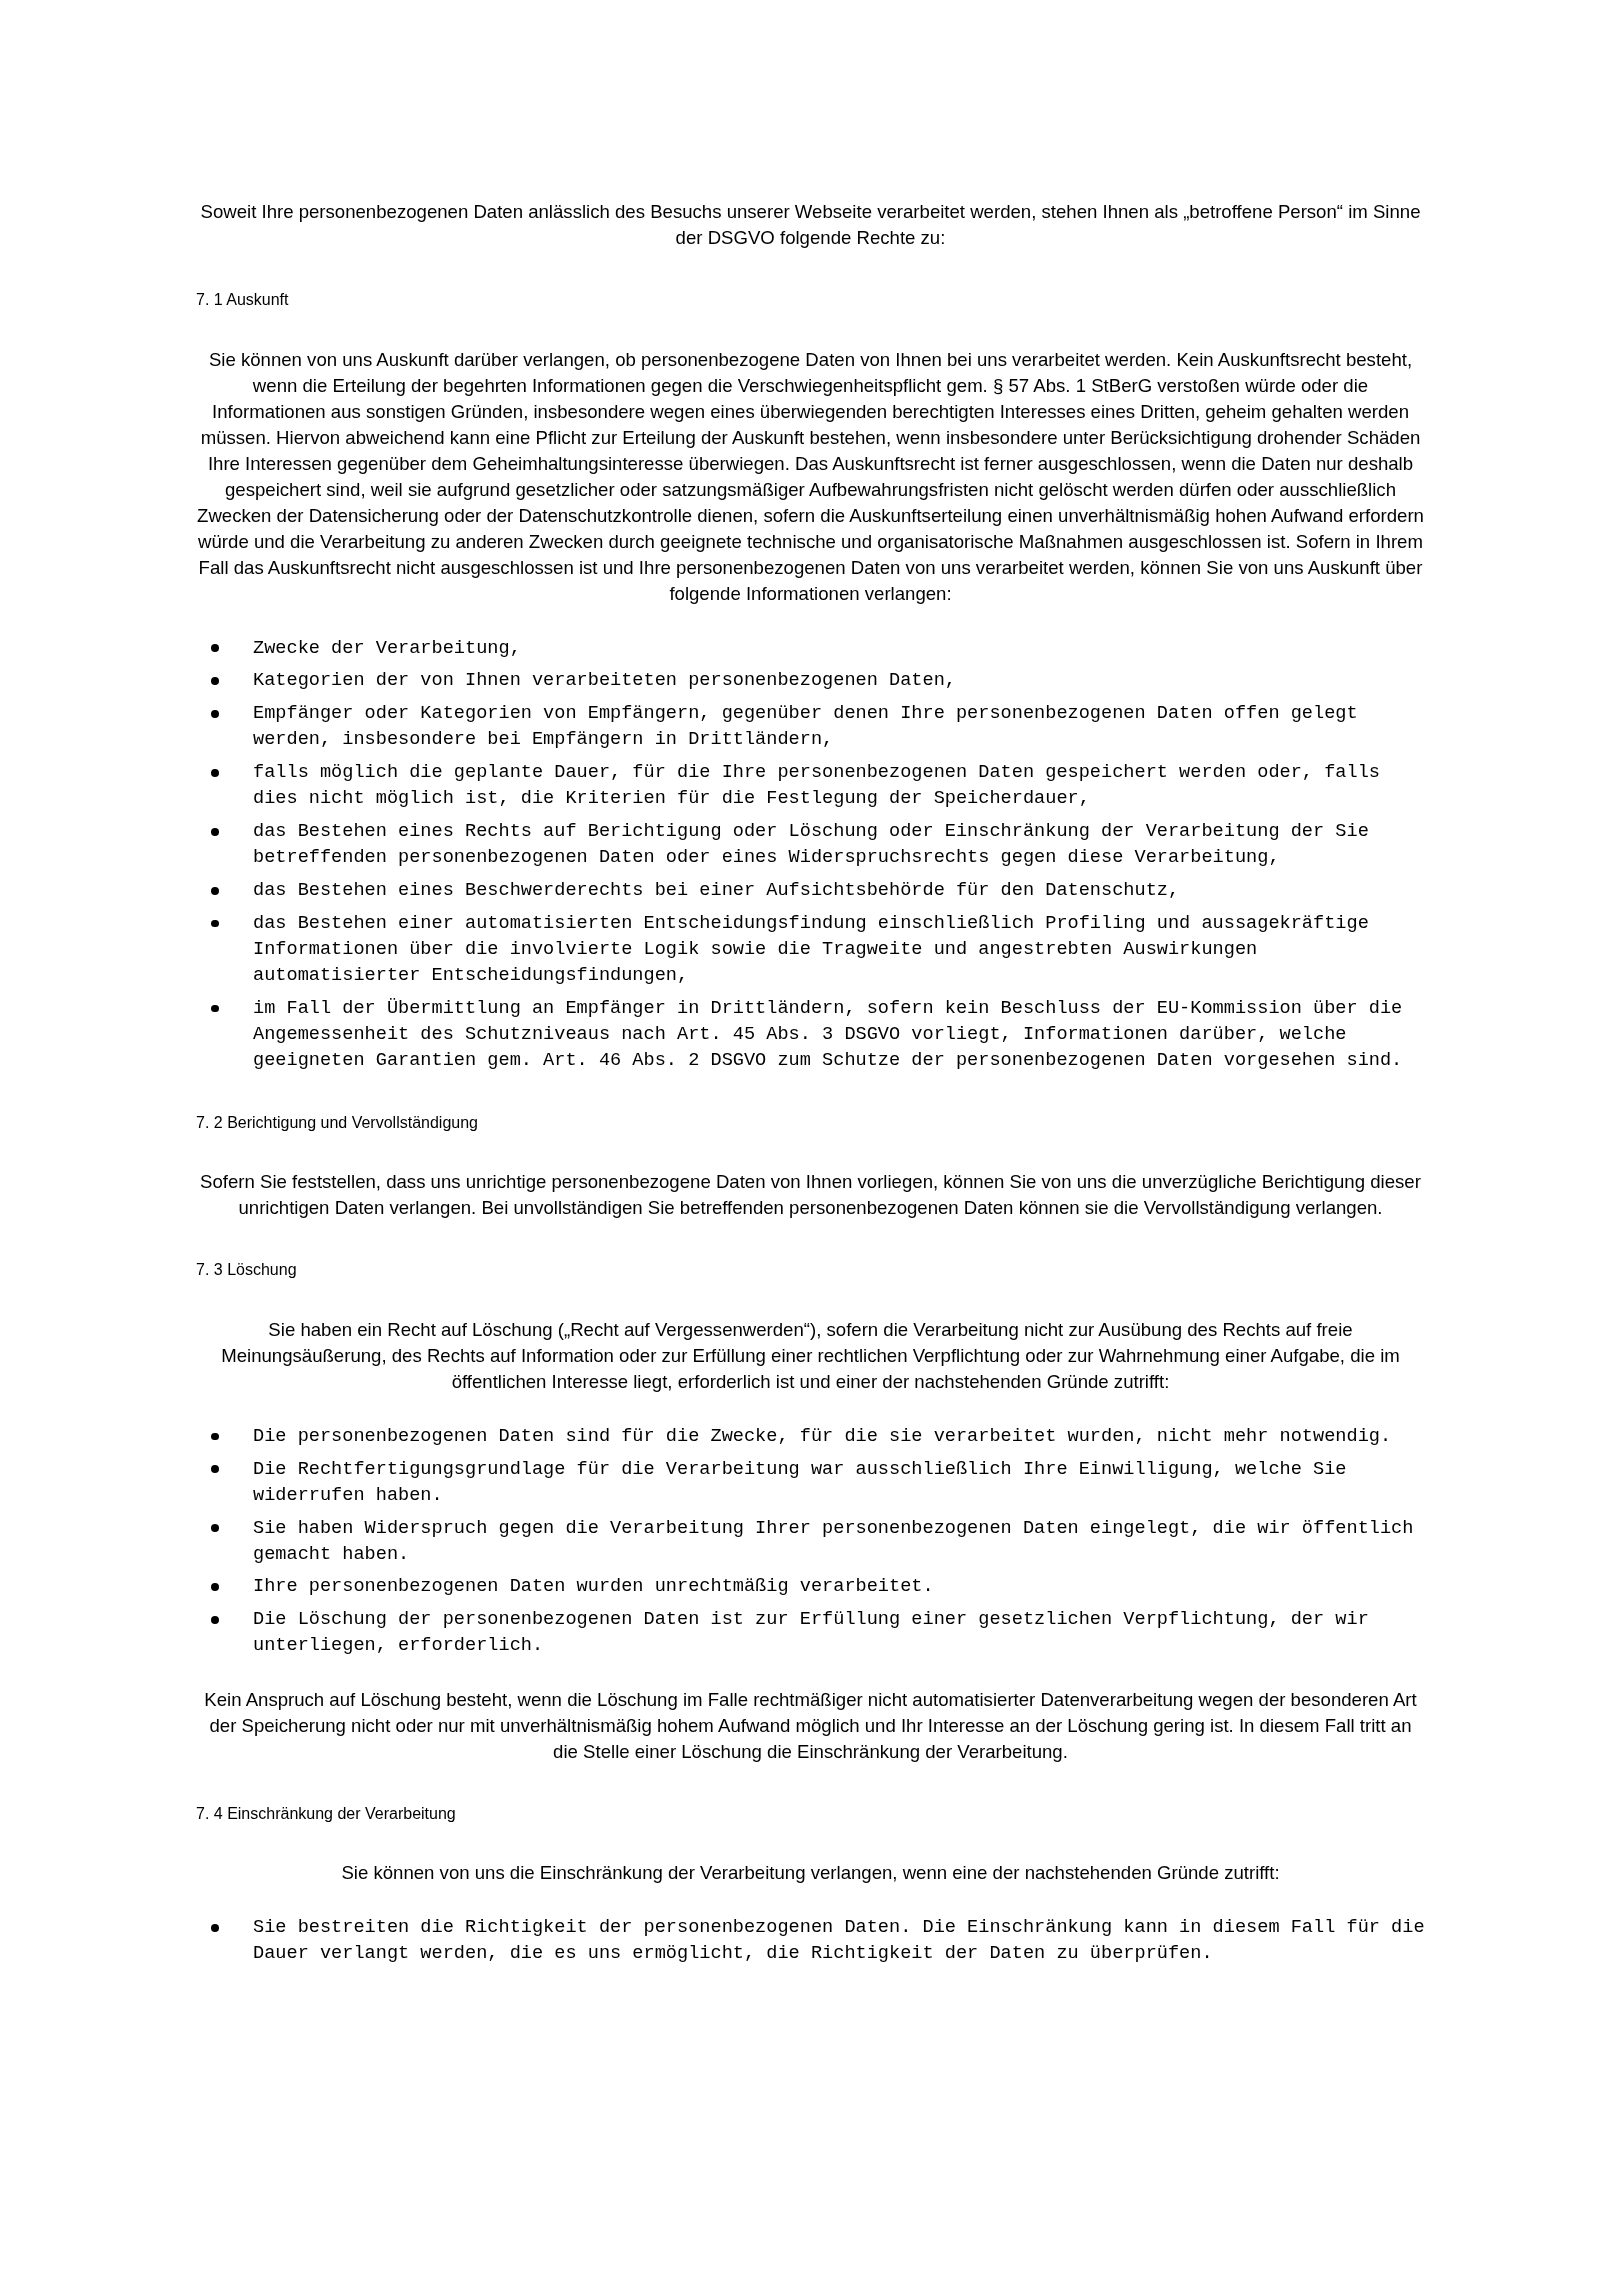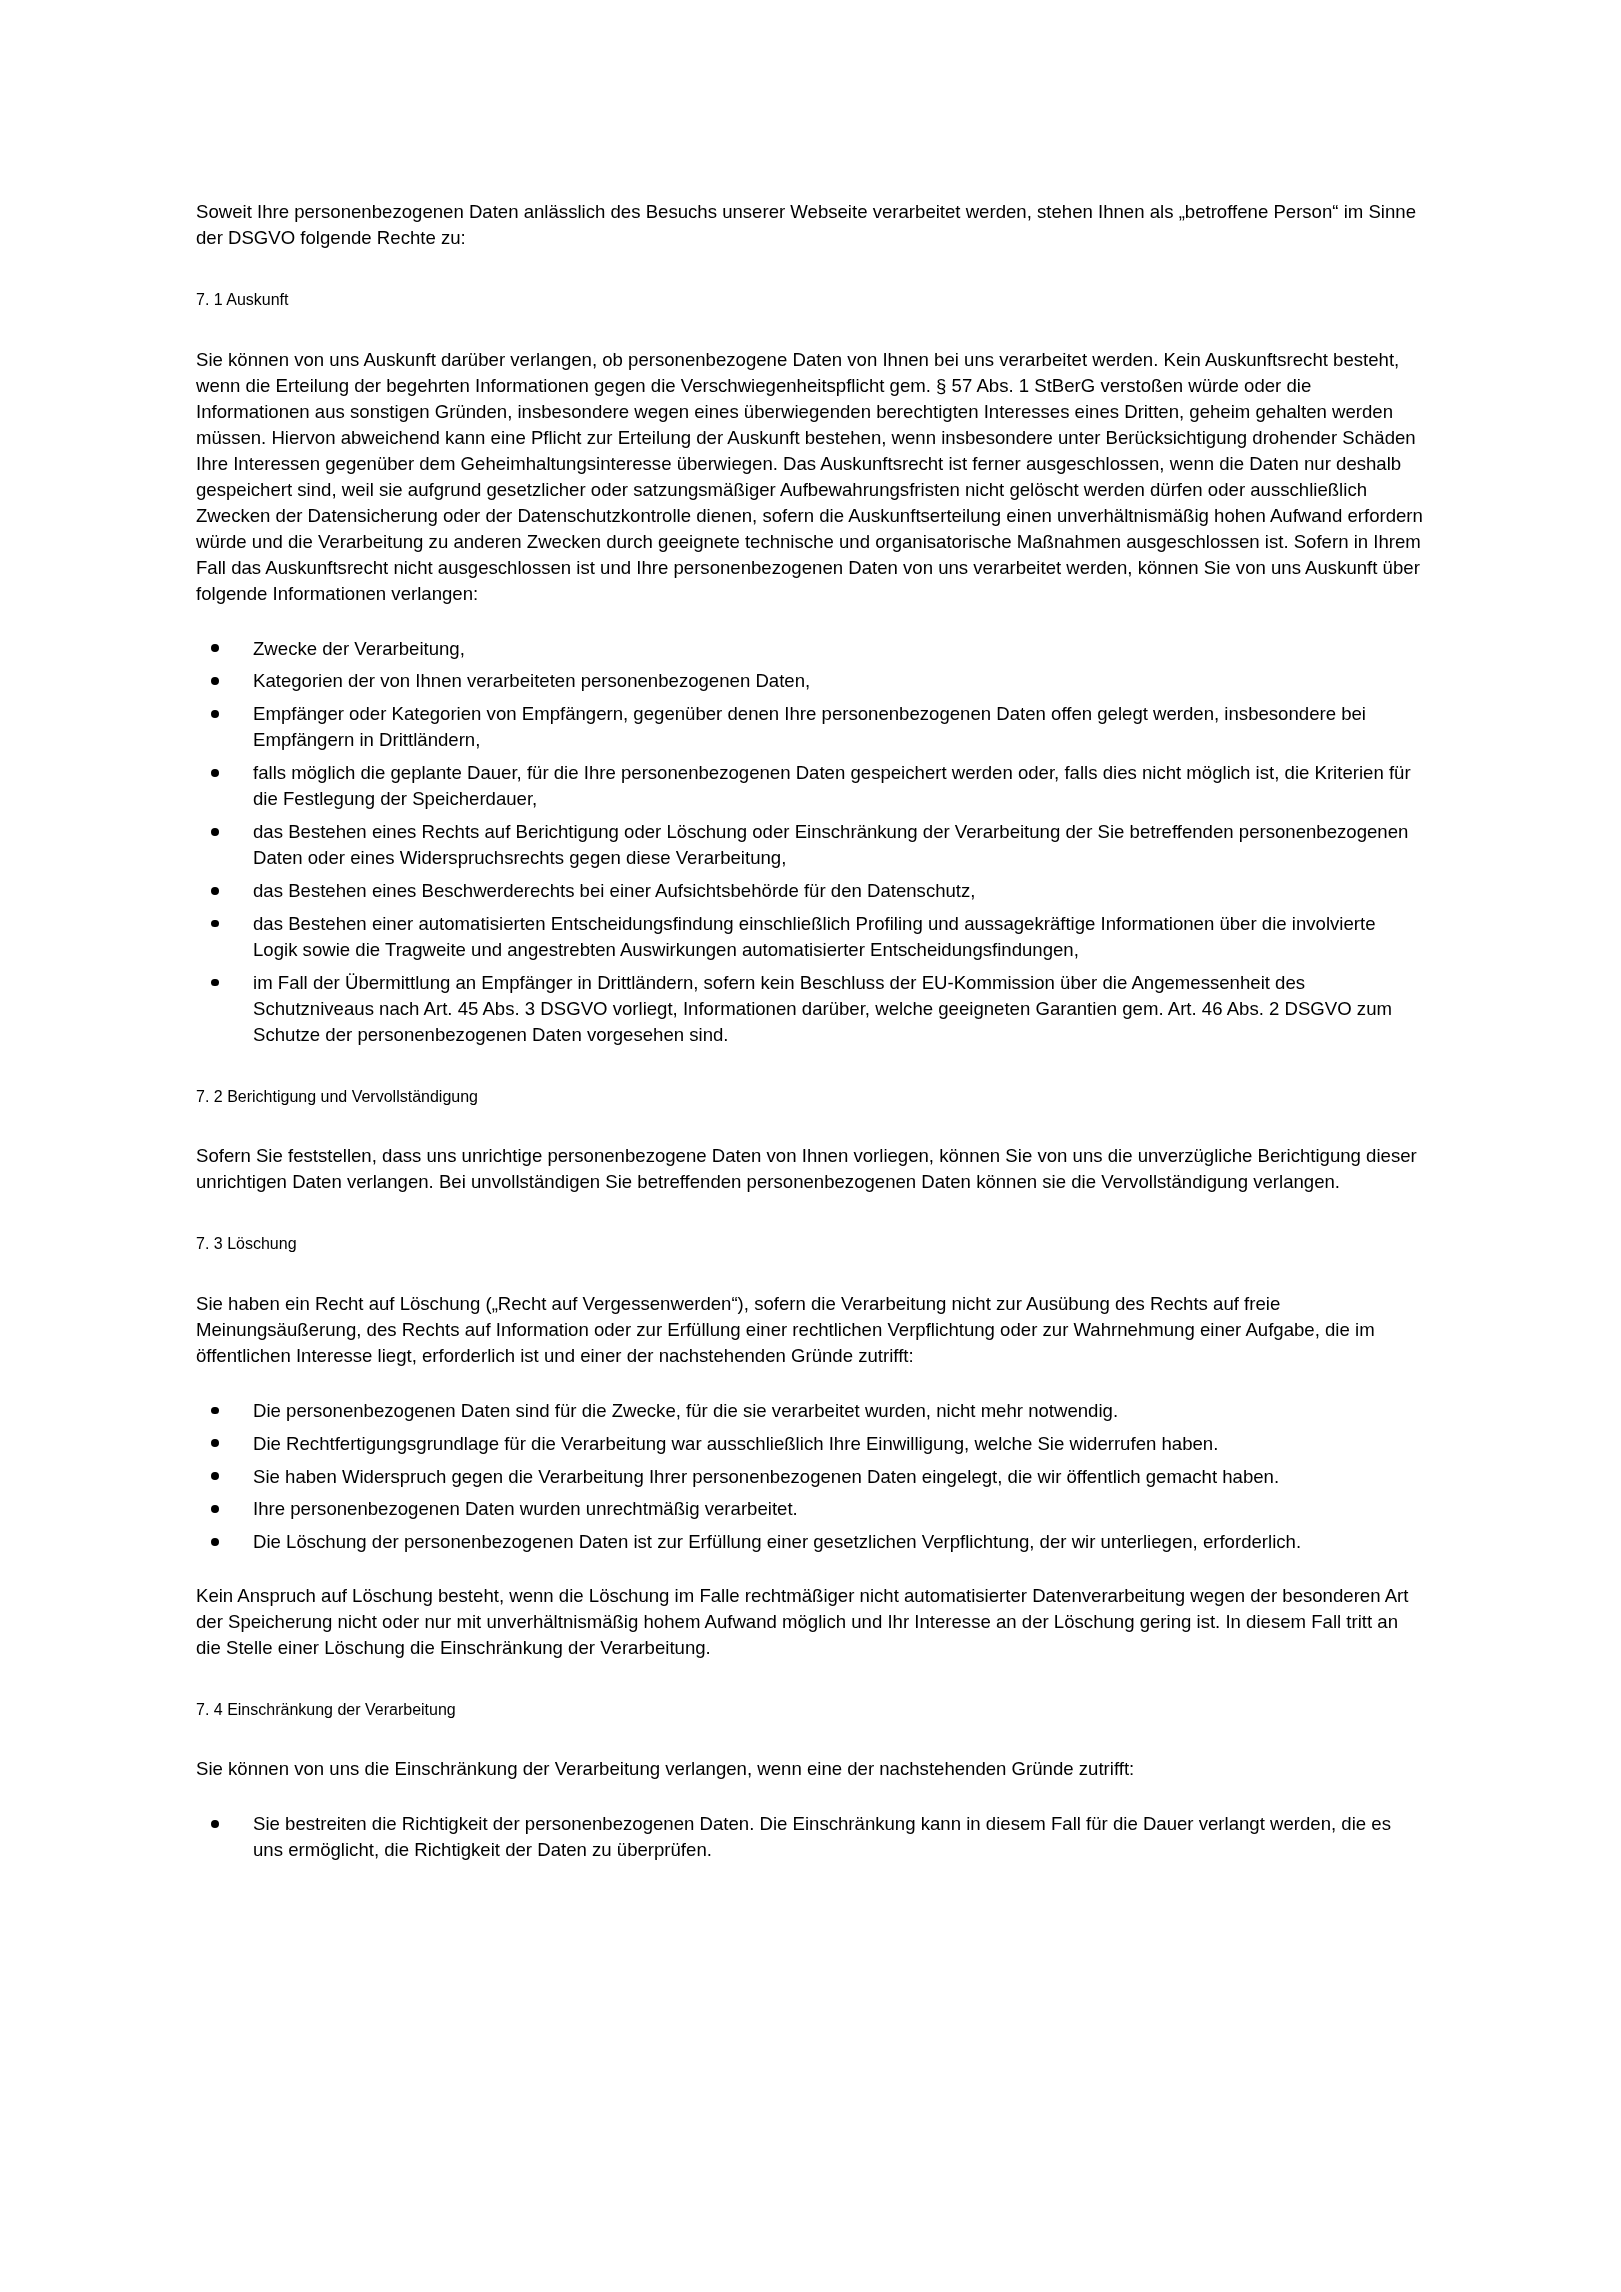--- a/index.html
+++ b/index.html
@@ -17,34 +17,36 @@
     box-sizing: border-box;
     width: 1621px;
     height: 2293px;
     padding: 199px 196px 0 196px;
     overflow: hidden;
   }
   .body-text {
     font-size: 18.6px;
     line-height: 26px;
     margin: 25.5px 0;
+    text-align: center;
   }
   .intro {
     margin-top: 0;
   }
   .section-heading {
     font-size: 16px;
     line-height: 26.5px;
     font-weight: normal;
     margin: 36px 0 33px 0;
   }
   ul.bullets {
     list-style: none;
     margin: 29px 0 27.4px 0;
     padding: 0 0 0 57px;
+    font-family: Liberation Mono, monospace;
   }
   ul.bullets li {
     position: relative;
     font-size: 18.6px;
     line-height: 26px;
     margin: 0 0 6.9px 0;
   }
   ul.bullets li::before {
     content: "";
     position: absolute;

